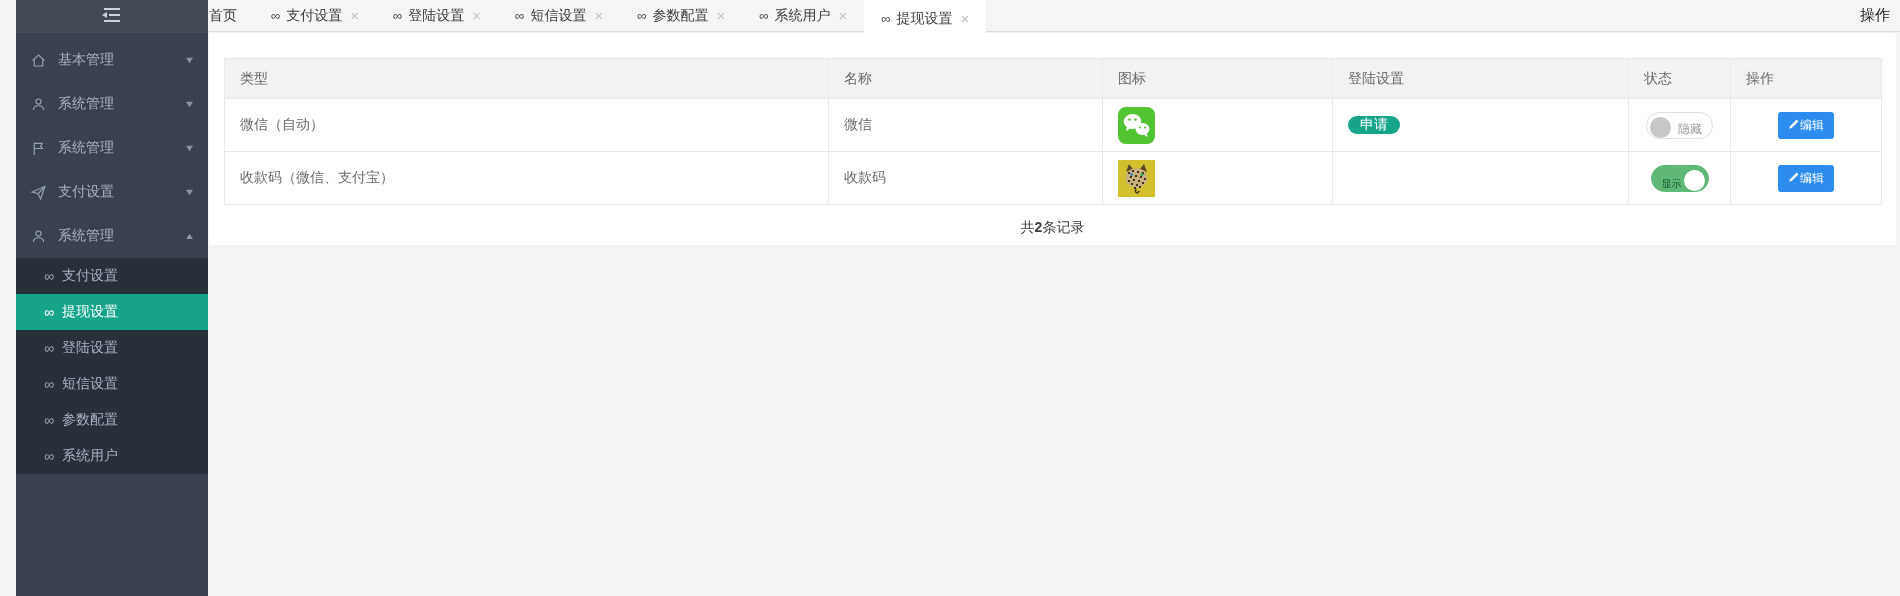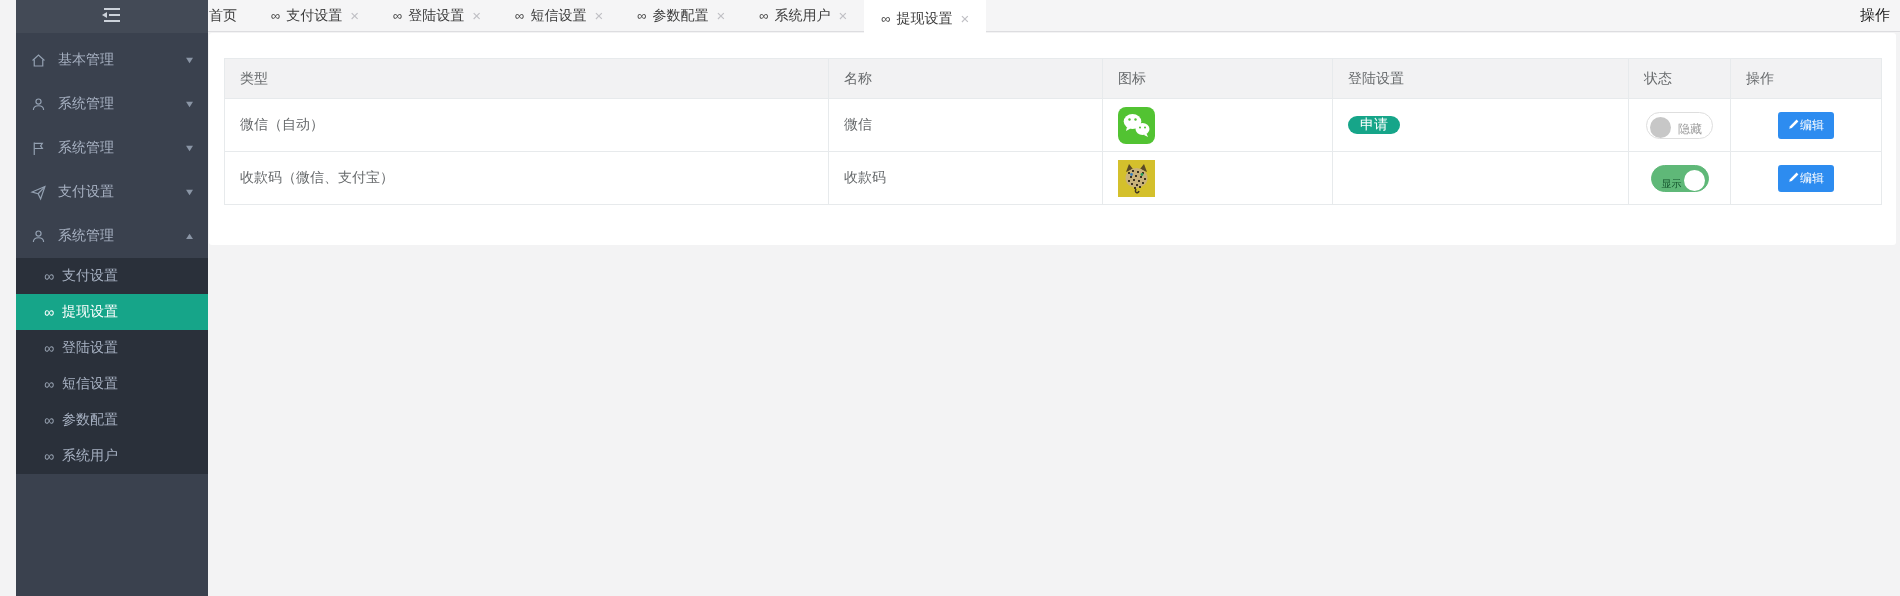--- a/index.html
+++ b/index.html
@@ -307,15 +307,18 @@
                         <path d="M1.2 10.8 L2 8.2 L8.6 1.6 L10.4 3.4 L3.8 10 Z" fill="#fff"></path>
                       </svg>
                   </span>
                   <span>编辑</span>
                 </span>
               </td>
             </tr>
           </tbody>
         </table>
       </div>
+      <div class="table-footer">
+        <span>共</span><b>2</b><span>条记录</span>
+      </div>
     </div>
   </main>
 </div>
 
 </body></html>

